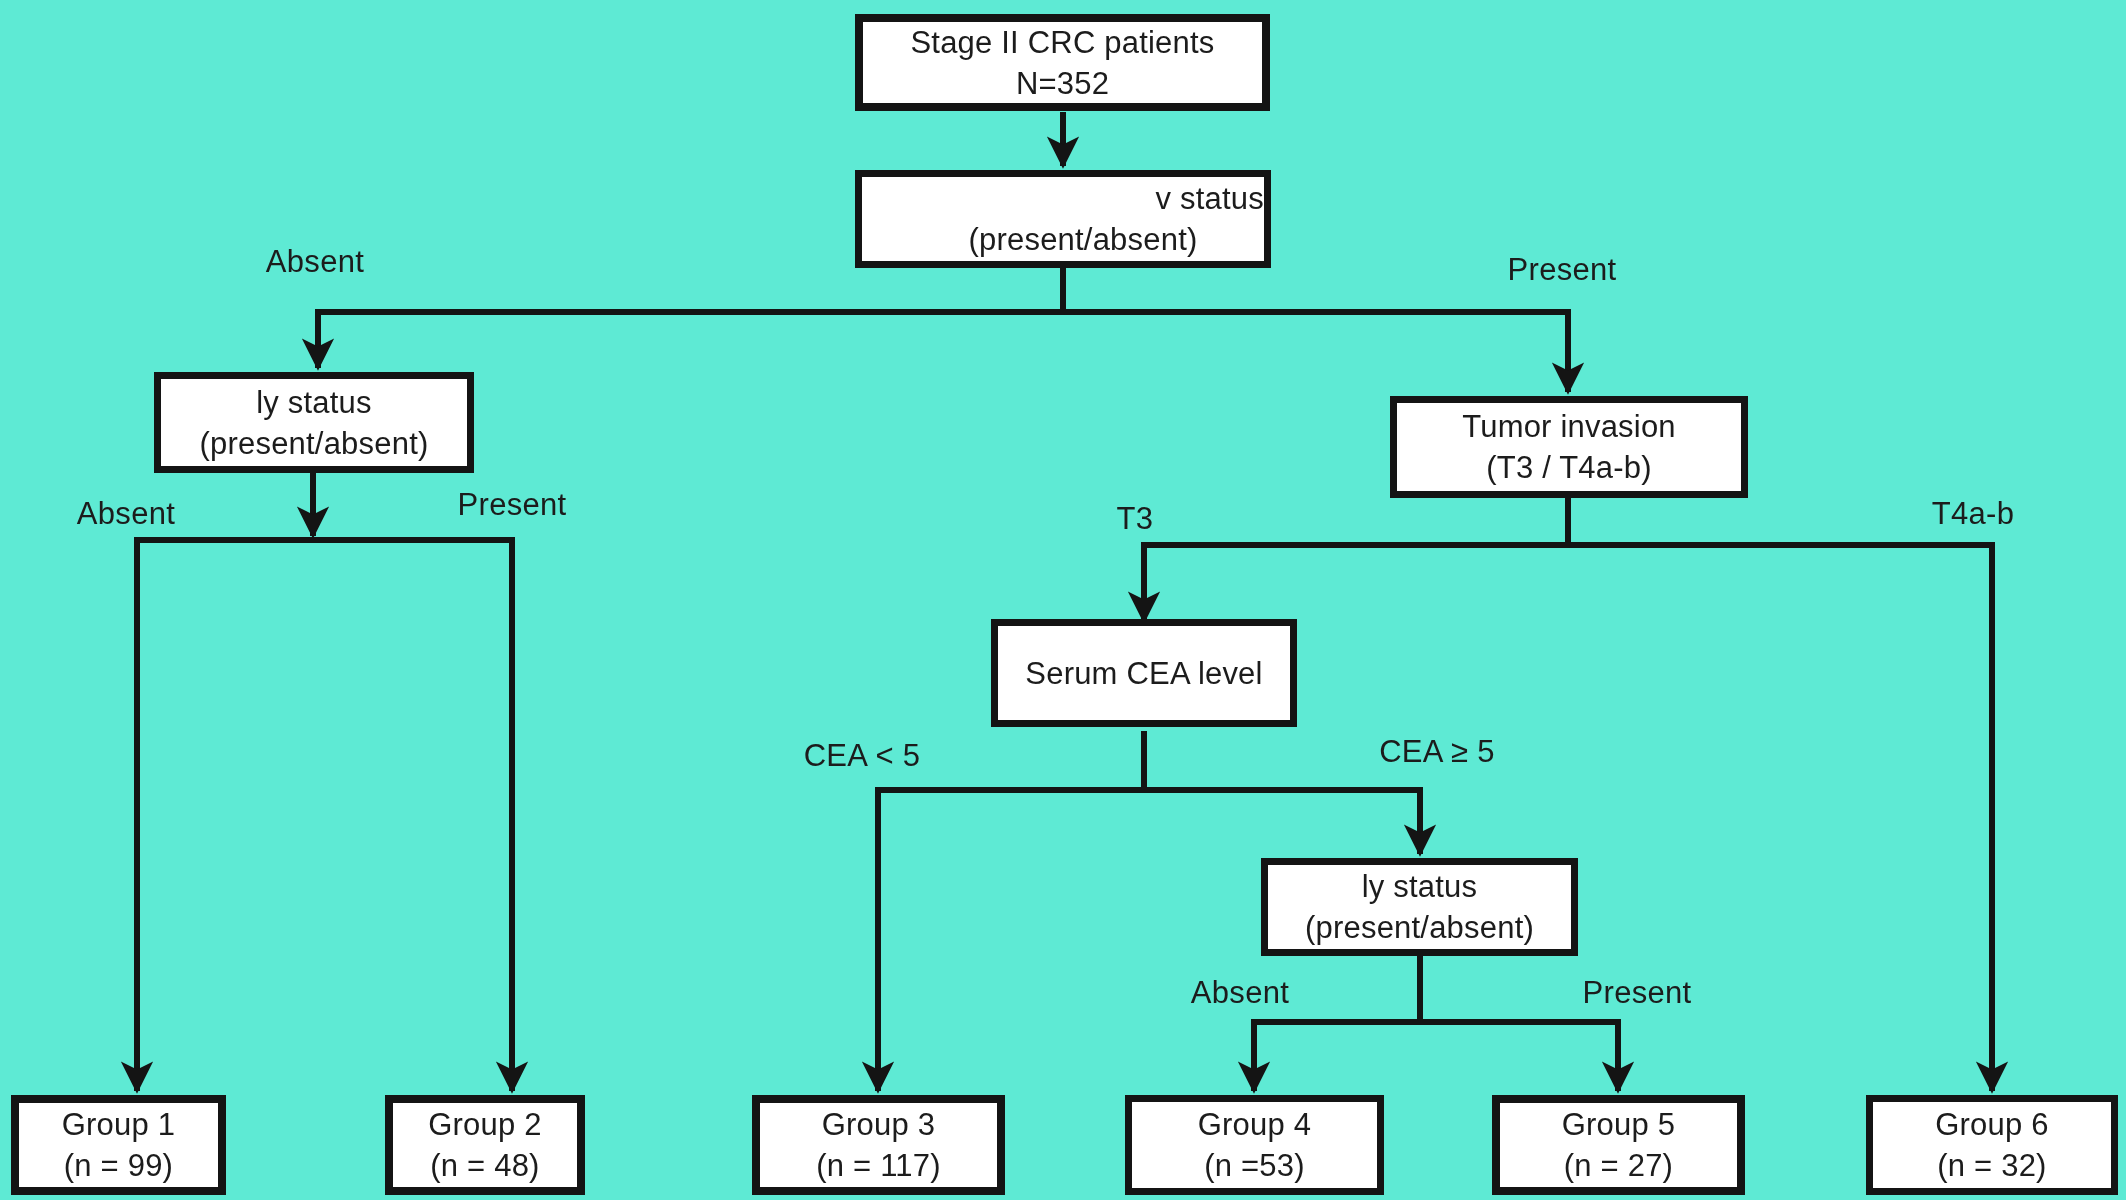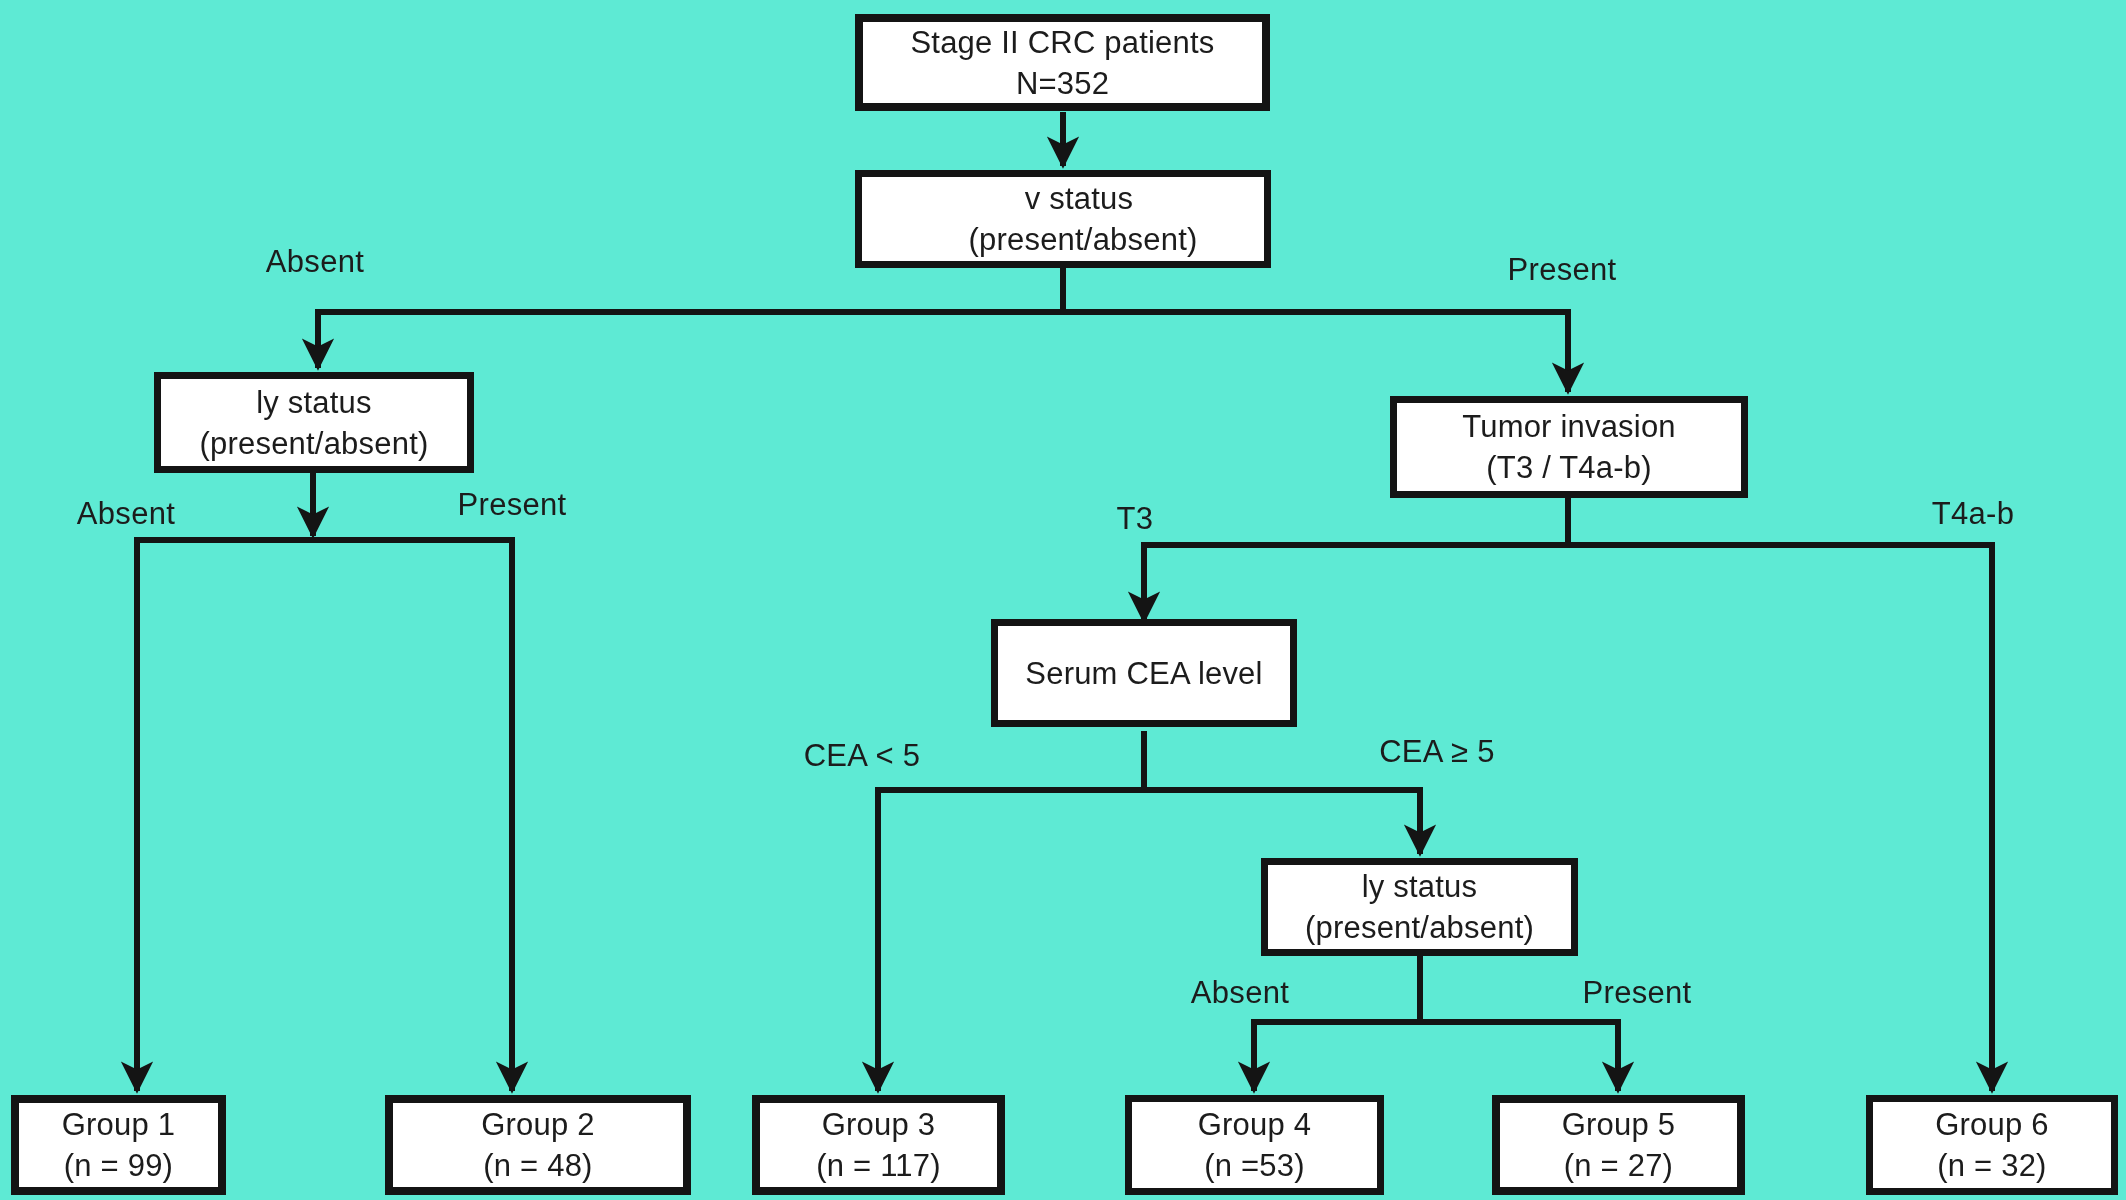--- a/index.html
+++ b/index.html
@@ -33,21 +33,21 @@
     justify-content: center;
     align-items: center;
     text-align: center;
     font-size: 31px;
     line-height: 41px;
     letter-spacing: 0.2px;
   }
   .node.thick { border-width: 8px; }
   .node .l1, .node .l2 { display: block; width: 100%; }
   .node.left-line1 .l1 {
-    text-align: center;
+    text-align: right;
     padding-left: 32px;
     box-sizing: border-box;
   }
   .node.left-line1 .l2 {
     text-align: center;
     padding-left: 40px;
     box-sizing: border-box;
   }
   .edge-label {
     position: absolute;
@@ -126,21 +126,21 @@
   <div class="node" style="left:1261px; top:858px; width:317px; height:98px;">
     <span class="l1">ly status</span>
     <span class="l2">(present/absent)</span>
   </div>
 
   <div class="node thick" style="left:11px; top:1095px; width:215px; height:100px;">
     <span class="l1">Group 1</span>
     <span class="l2">(n = 99)</span>
   </div>
 
-  <div class="node thick" style="left:385px; top:1095px; width:306px; height:100px;">
+  <div class="node thick" style="left:385px; top:1095px; width:200px; height:100px;">
     <span class="l1">Group 2</span>
     <span class="l2">(n = 48)</span>
   </div>
 
   <div class="node thick" style="left:752px; top:1095px; width:253px; height:100px;">
     <span class="l1">Group 3</span>
     <span class="l2">(n = 117)</span>
   </div>
 
   <div class="node" style="left:1125px; top:1095px; width:259px; height:100px;">

